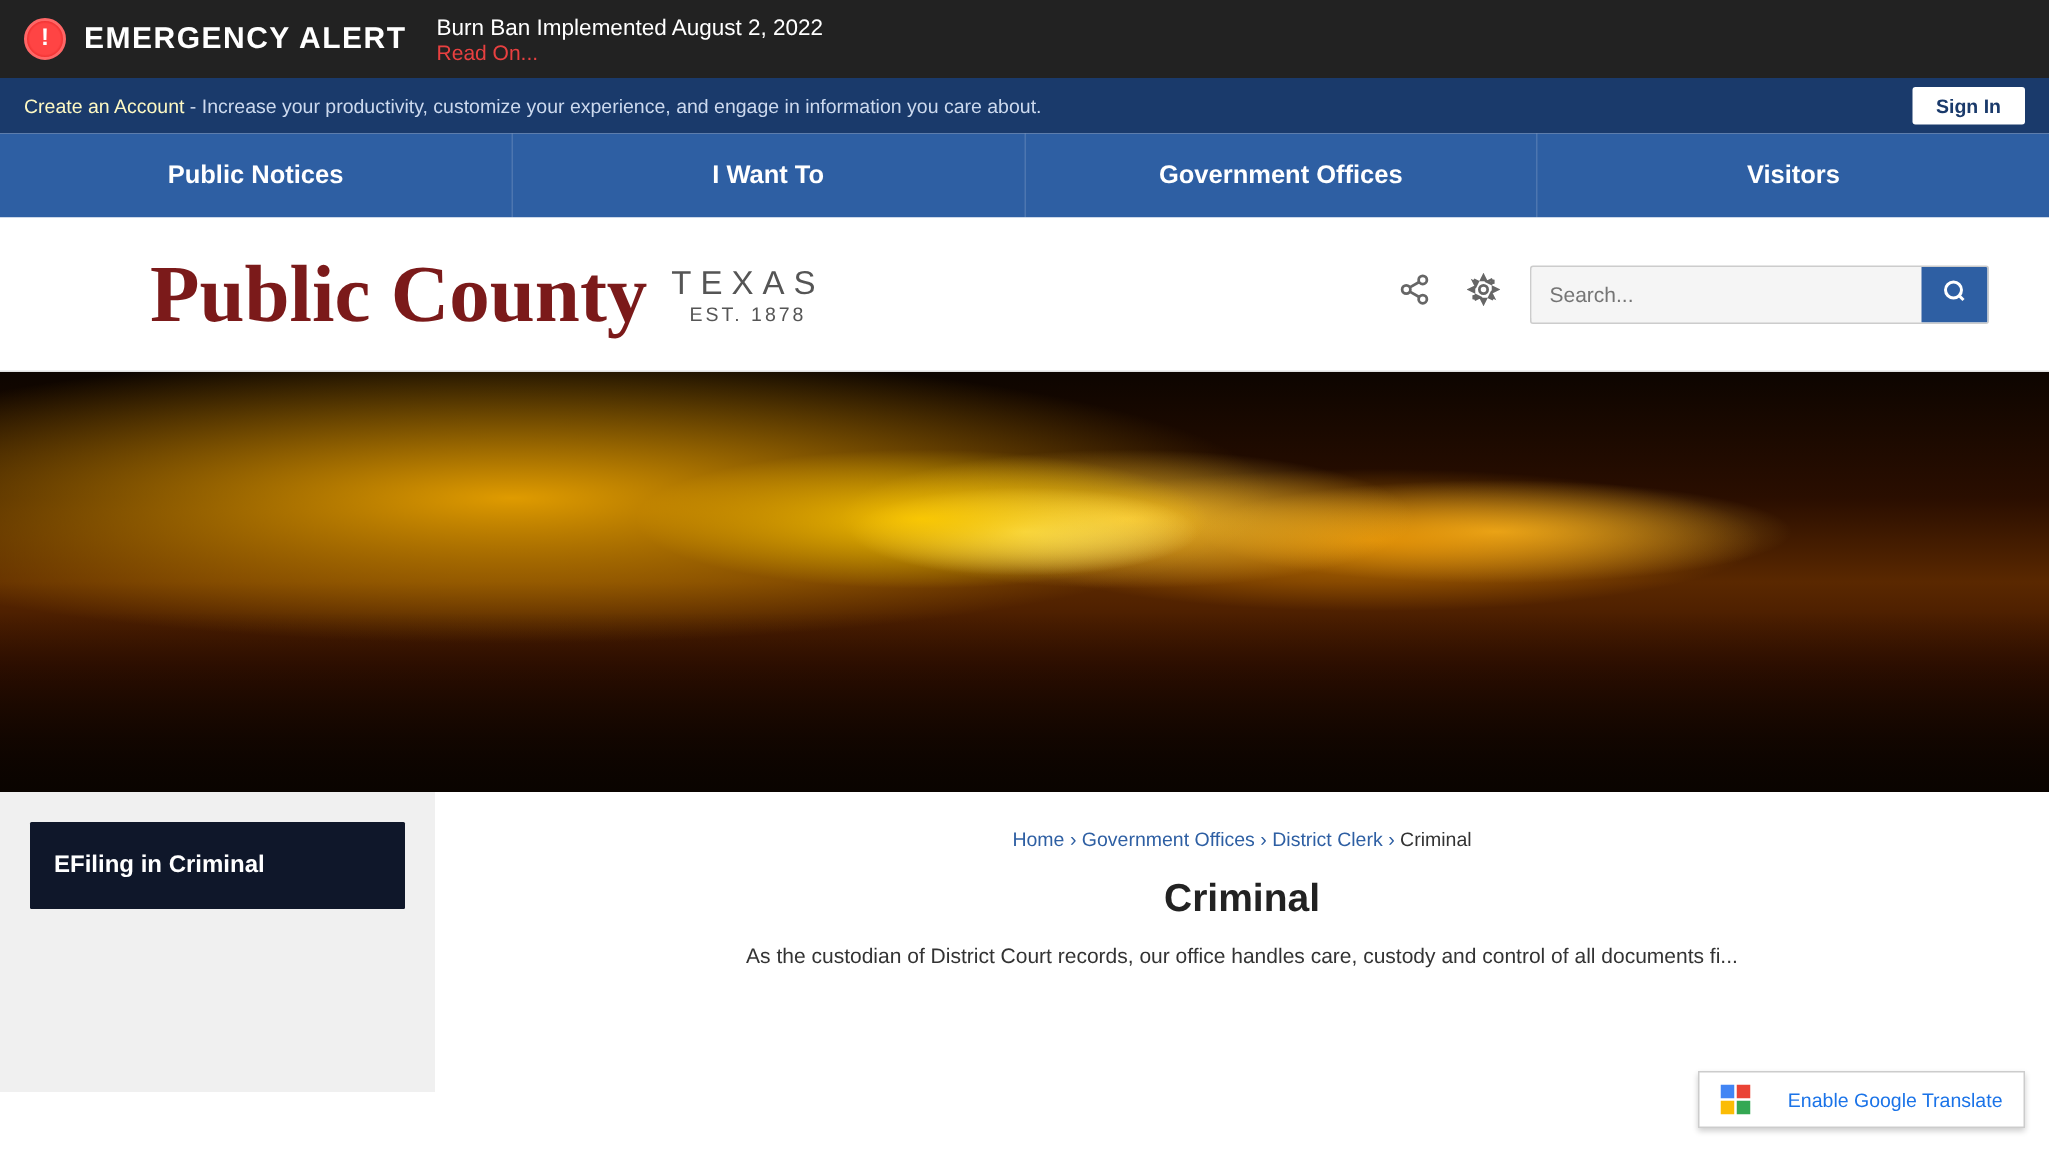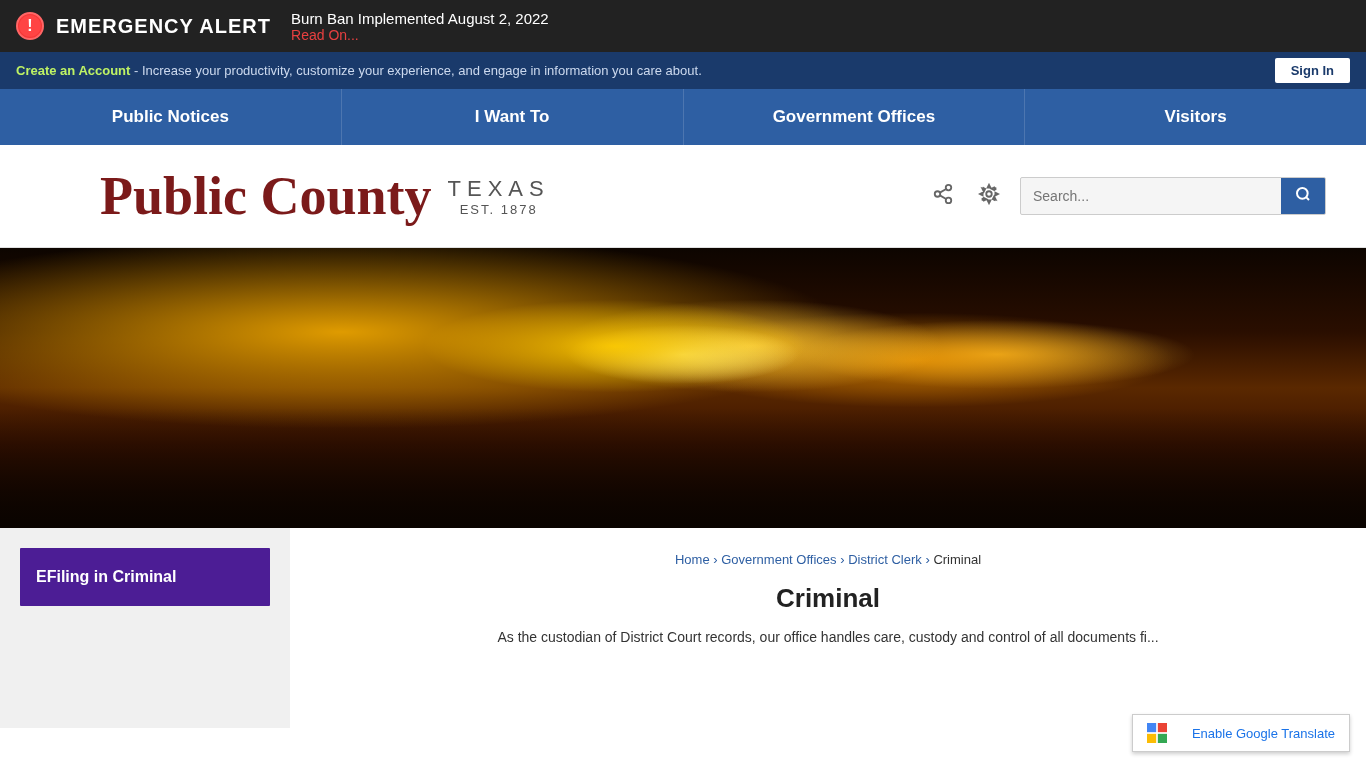--- a/index.html
+++ b/index.html
@@ -57,22 +57,22 @@
       background: #1a3a6b;
       color: #ccd9ee;
       display: flex;
       align-items: center;
       justify-content: space-between;
       padding: 6px 16px;
       font-size: 13px;
       min-height: 36px;
     }
     .account-bar a {
-      color: #bef264;
-      font-weight: bold;
+      color: #fef9c3;
+      font-weight: normal;
       text-decoration: none;
     }
     .sign-in-btn {
       background: #fff;
       color: #1a3a6b;
       border: none;
       padding: 5px 16px;
       font-size: 13px;
       font-weight: bold;
       cursor: pointer;
@@ -234,21 +234,21 @@
       min-height: 200px;
     }
 
     
     .sidebar {
       width: 290px;
       flex-shrink: 0;
       padding: 20px;
     }
     .sidebar-item {
-      background: #4c1d95;
+      background: #0f172a;
       color: #fff;
       padding: 20px 16px;
       font-size: 16px;
       font-weight: bold;
       cursor: pointer;
       margin-bottom: 2px;
       border-radius: 1px;
     }
 
     

